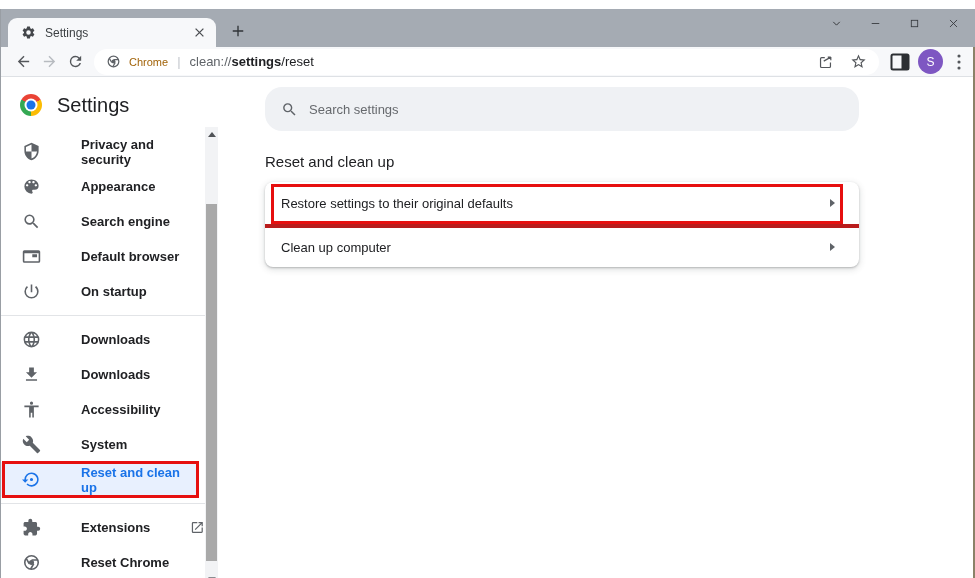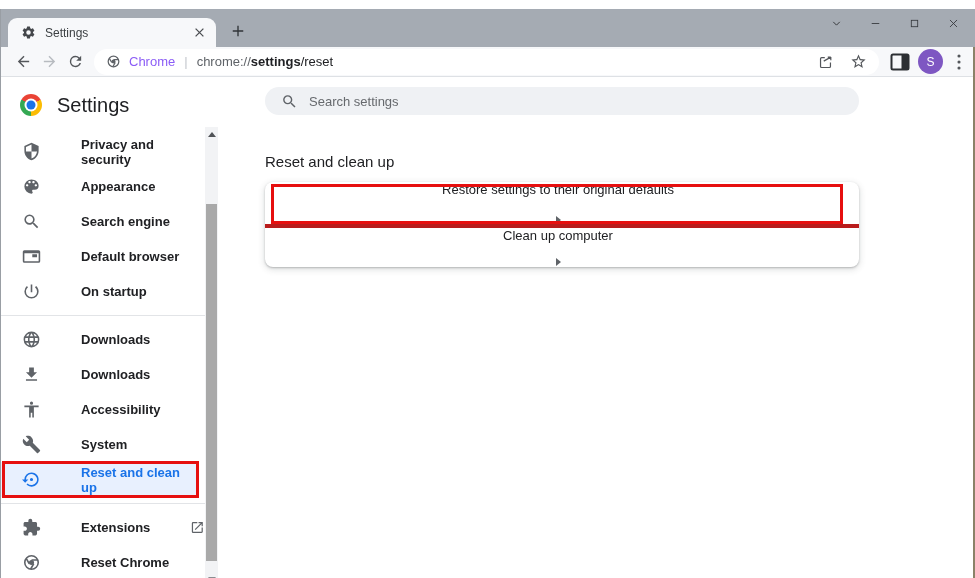--- a/index.html
+++ b/index.html
@@ -20,21 +20,21 @@
   .win-btn.max svg { width:11px; height:11px; }
 
   
   .toolbar { height:30px; background:#f7f8fa; border-bottom:1px solid #dee1e5; display:flex; align-items:center; padding-left:10px; }
   .nav-btn { width:26px; height:26px; display:flex; align-items:center; justify-content:center; color:#54575b; flex:none; }
   .nav-btn svg { width:17px; height:17px; }
   .nav-btn.disabled { color:#b7bbc0; }
   .omnibox { height:26px; width:785px; flex:none; margin-left:6px; background:#fff; border-radius:13px;
              display:flex; align-items:center; padding:0 12px; }
   .site-icon { width:15px; height:15px; color:#5f6368; flex:none; }
-  .site-label { font-size:13px; color:#8b5cf6; margin-left:8px; }
+  .site-label { font-size:11px; color:#a16207; margin-left:8px; }
   .url-sep { color:#c3c7cc; margin:0 9px; font-size:13px; }
   .url { font-size:13px; color:#202124; white-space:nowrap; }
   .url .scheme { color:#5f6368; }
   .url .bold { font-weight:bold; }
   .box-icon { width:17px; height:17px; color:#54575b; flex:none; }
   .share { margin-left:auto; }
   .star { margin-left:16px; }
   .tool-right { display:flex; align-items:center; }
   .panel-btn { width:24px; height:24px; margin-left:9px; color:#2c2f33; }
   .avatar { width:25px; height:25px; border-radius:50%; margin-left:6px; background:var(--avatar,#7e57c2);
@@ -68,31 +68,31 @@
   .nav-divider { height:1px; background:#e2e4e7; margin:6px 0; }
 
   .sb { position:absolute; left:205px; top:50px; width:13px; height:460px; background:#f2f3f5; }
   .sb-btn { position:absolute; left:0; width:13px; height:15px; display:flex; align-items:center; justify-content:center; }
   .sb-up { top:0; } .sb-down { bottom:0; }
   .tri-up { width:0; height:0; border-left:4px solid transparent; border-right:4px solid transparent; border-bottom:5px solid #505357; }
   .tri-down { width:0; height:0; border-left:4px solid transparent; border-right:4px solid transparent; border-top:5px solid #8a8d91; }
   .sb-thumb { position:absolute; left:1px; top:77px; width:11px; height:357px; background:#a9a9a9; }
 
   .main { position:relative; flex:1; }
-  .search-wrap { position:absolute; left:9px; top:10px; width:594px; height:28px; background:#eff1f4;
+  .search-wrap { position:absolute; left:9px; top:10px; width:594px; height:44px; background:#eff1f4;
                  border-radius:17px; display:flex; align-items:center; padding:0 16px; }
   .search-icon { width:17px; height:17px; color:#5f6368; flex:none; }
   .search-input { border:none; outline:none; background:transparent; font-size:13px; color:#202124;
                   margin-left:11px; flex:1; font-family:inherit; }
   .search-input::placeholder { color:#66696d; opacity:1; }
   .section-title { position:absolute; left:9px; top:76px; font-size:15px; color:#202124; }
   .card { position:absolute; left:9px; top:105px; width:594px; height:85px; background:#fff; border-radius:8px;
           box-shadow:0 1px 2px rgba(60,64,67,.3), 0 2px 6px 1px rgba(60,64,67,.15); }
   .card-row { position:relative; height:42px; display:flex; align-items:center; justify-content:space-between;
-              padding:0 24px 0 16px; font-size:13px; color:#202124; cursor:default;flex-direction:column; }
+              padding:0 24px 0 16px; font-size:13px; color:#202124; cursor:default; }
   .card-row + .card-row { border-top:4px solid #b91c1c; height:42px; }
   .arrow-right { width:0; height:0; border-left:5px solid #5f6368; border-top:4px solid transparent;
                  border-bottom:4px solid transparent; flex:none; }
   .redbox-card { position:absolute; left:6px; top:2px; width:572px; height:40px;
                  border:3px solid var(--red,#e60f0f); pointer-events:none; z-index:2; }
 
   
   .edge-left  { position:absolute; left:0; top:0; bottom:0; width:1px; background:#999ea4; z-index:5; }
   .edge-right { position:absolute; right:0; top:38px; bottom:0; width:2px; background:#8b8268; z-index:5; }
   .edge-bottom{ position:absolute; left:0; right:0; bottom:0; height:3px; background:#4f4a42; z-index:5; }
@@ -164,21 +164,21 @@
     <div class="omnibox">
       <span class="site-icon">
           <svg viewBox="0 0 24 24" fill="none" stroke="currentColor" stroke-width="2">
             <circle cx="12" cy="12" r="8.5"></circle>
             <circle cx="12" cy="12" r="3.2" fill="currentColor" stroke="none"></circle>
             <path d="M12 8.8h8M9.2 13.6 5.3 6.9M14.8 13.6l-4 6.9"></path>
           </svg>
         </span>
       <span class="site-label">Chrome</span>
       <span class="url-sep">|</span>
-      <span class="url"><span class="scheme">chrome://</span><span class="bold">settings</span><span>/reset</span></span>
+      <span class="url"><span class="scheme">clean://</span><span class="bold">settings</span><span>/reset</span></span>
       <span class="box-icon share">
           <svg viewBox="0 0 24 24" fill="none" stroke="currentColor" stroke-width="1.7">
             <path d="M9.5 11.5 19.5 5.8M19.5 5.8h-4.3M19.5 5.8v4.3"></path>
             <path d="M19 13.5V19a1.5 1.5 0 0 1-1.5 1.5h-11A1.5 1.5 0 0 1 5 19V8a1.5 1.5 0 0 1 1.5-1.5H11"></path>
           </svg>
         </span>
       <span class="box-icon star">
           <svg viewBox="0 0 24 24" fill="currentColor">
             <path d="M22 9.24l-7.19-.62L12 2 9.19 8.63 2 9.24l5.46 4.73L5.82 21 12 17.27 18.18 21l-1.63-7.03L22 9.24zM12 15.4l-3.76 2.27 1-4.28-3.32-2.88 4.38-.38L12 6.1l1.71 4.04 4.38.38-3.32 2.88 1 4.28L12 15.4z"></path>
           </svg>

